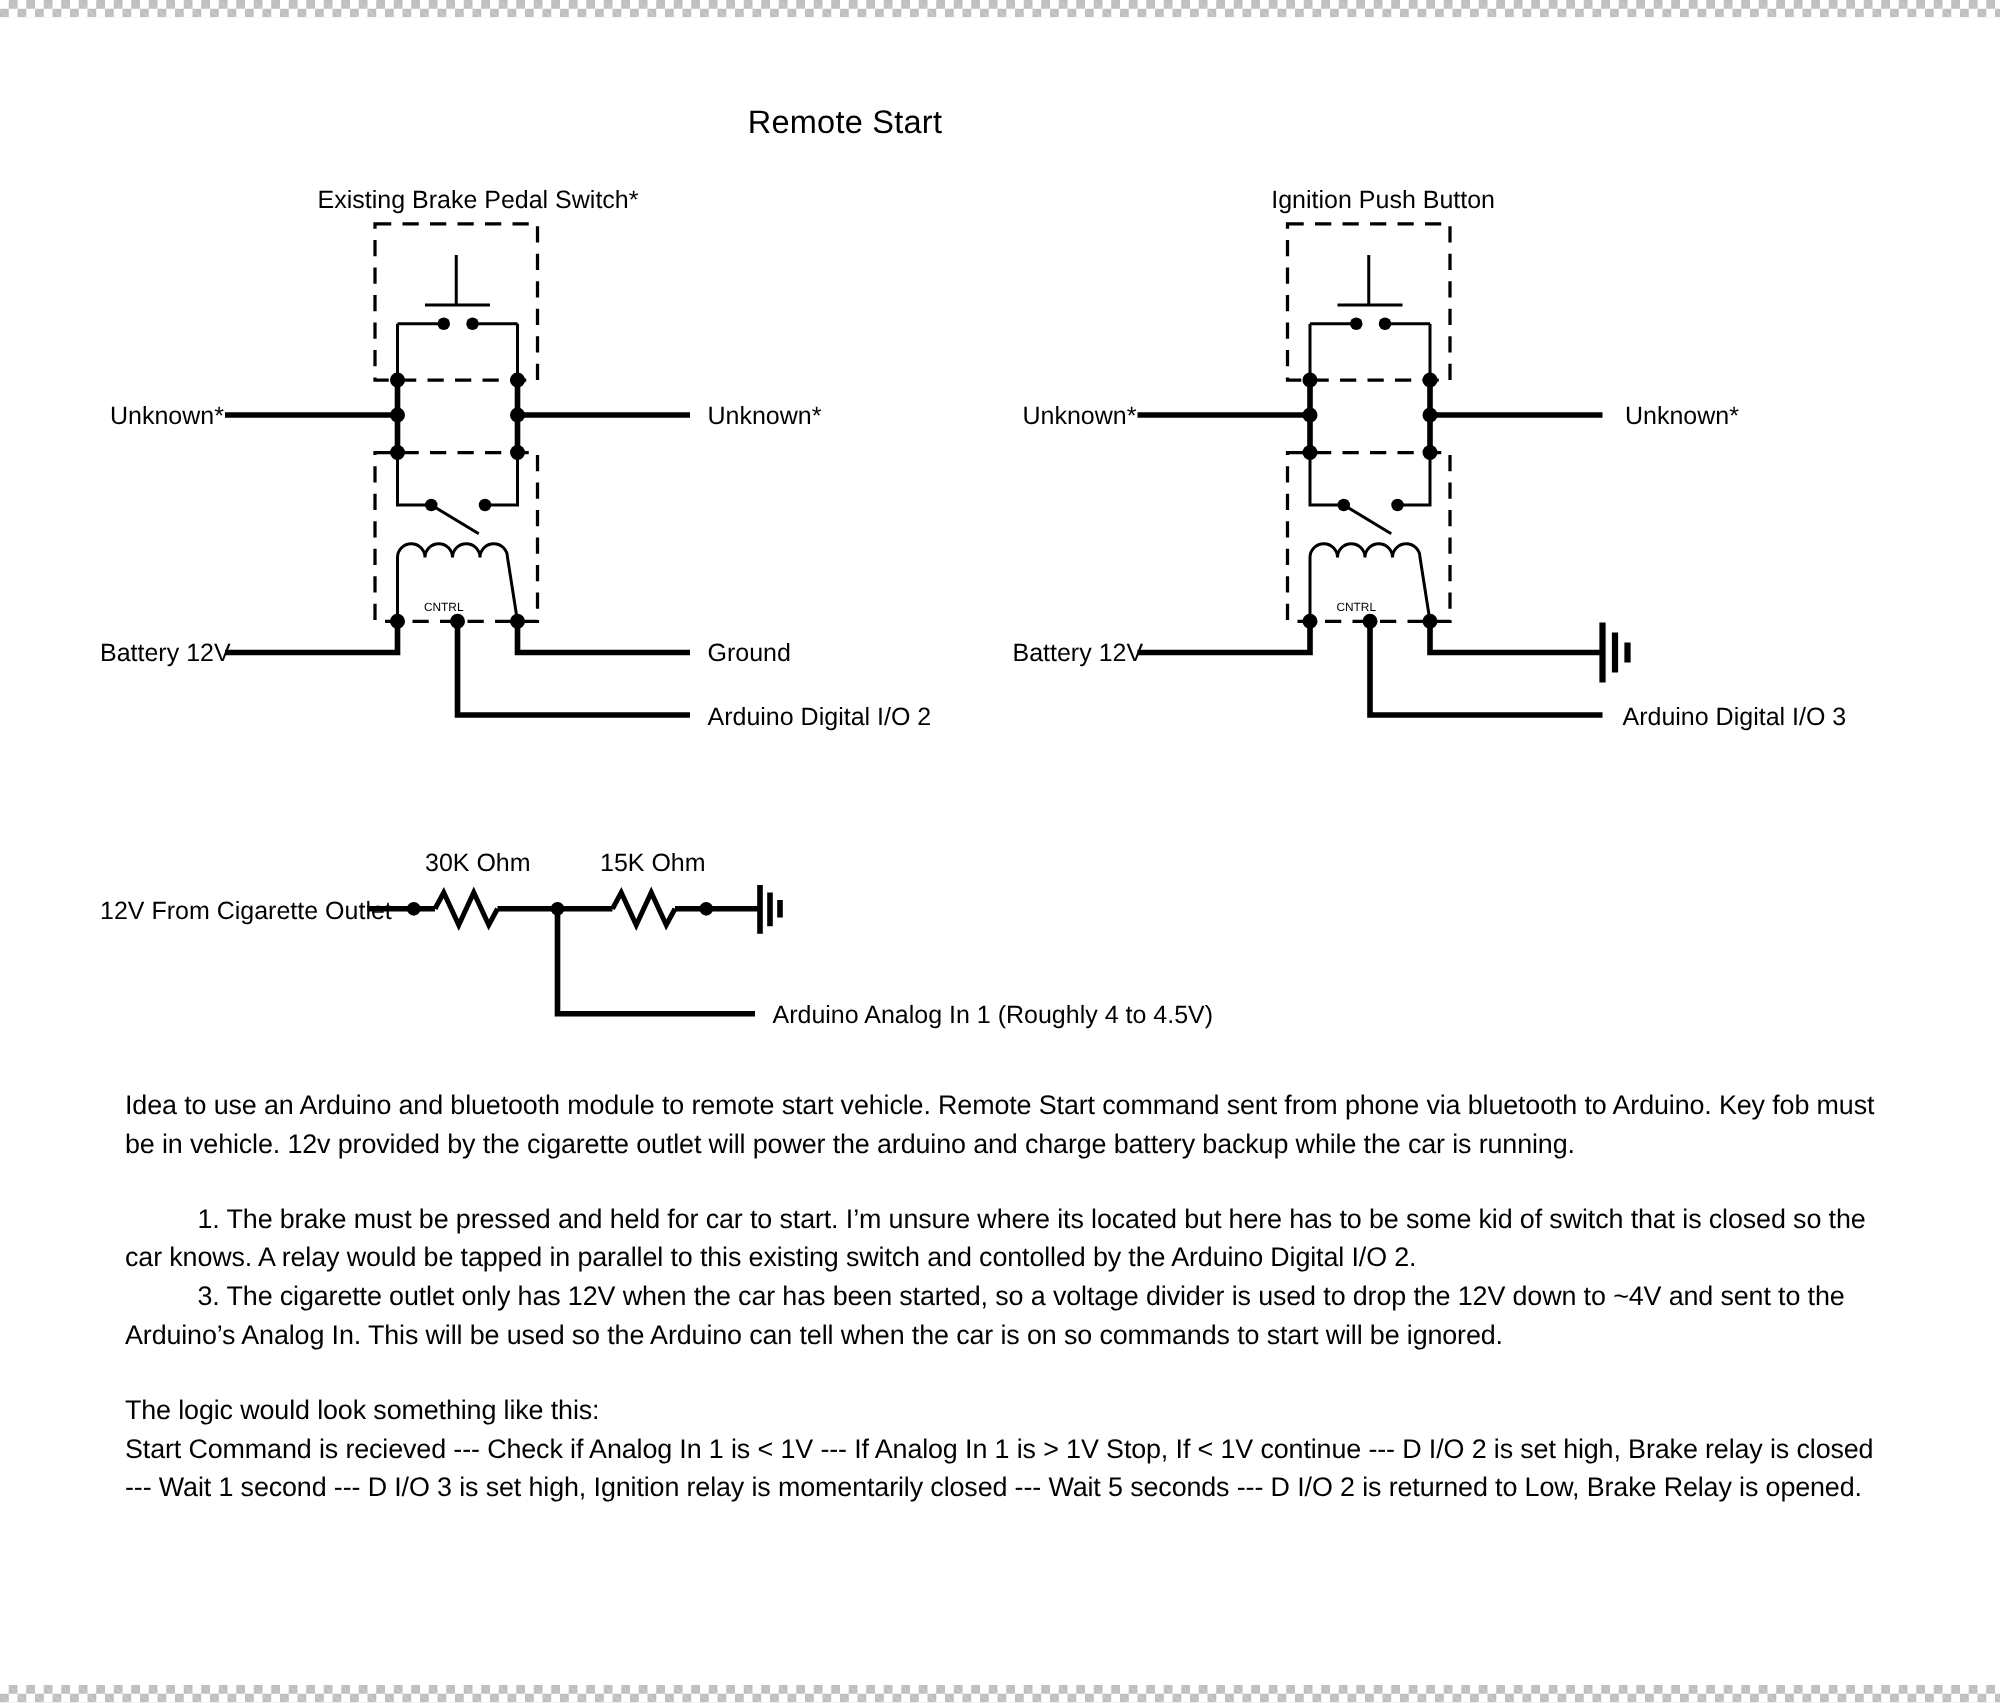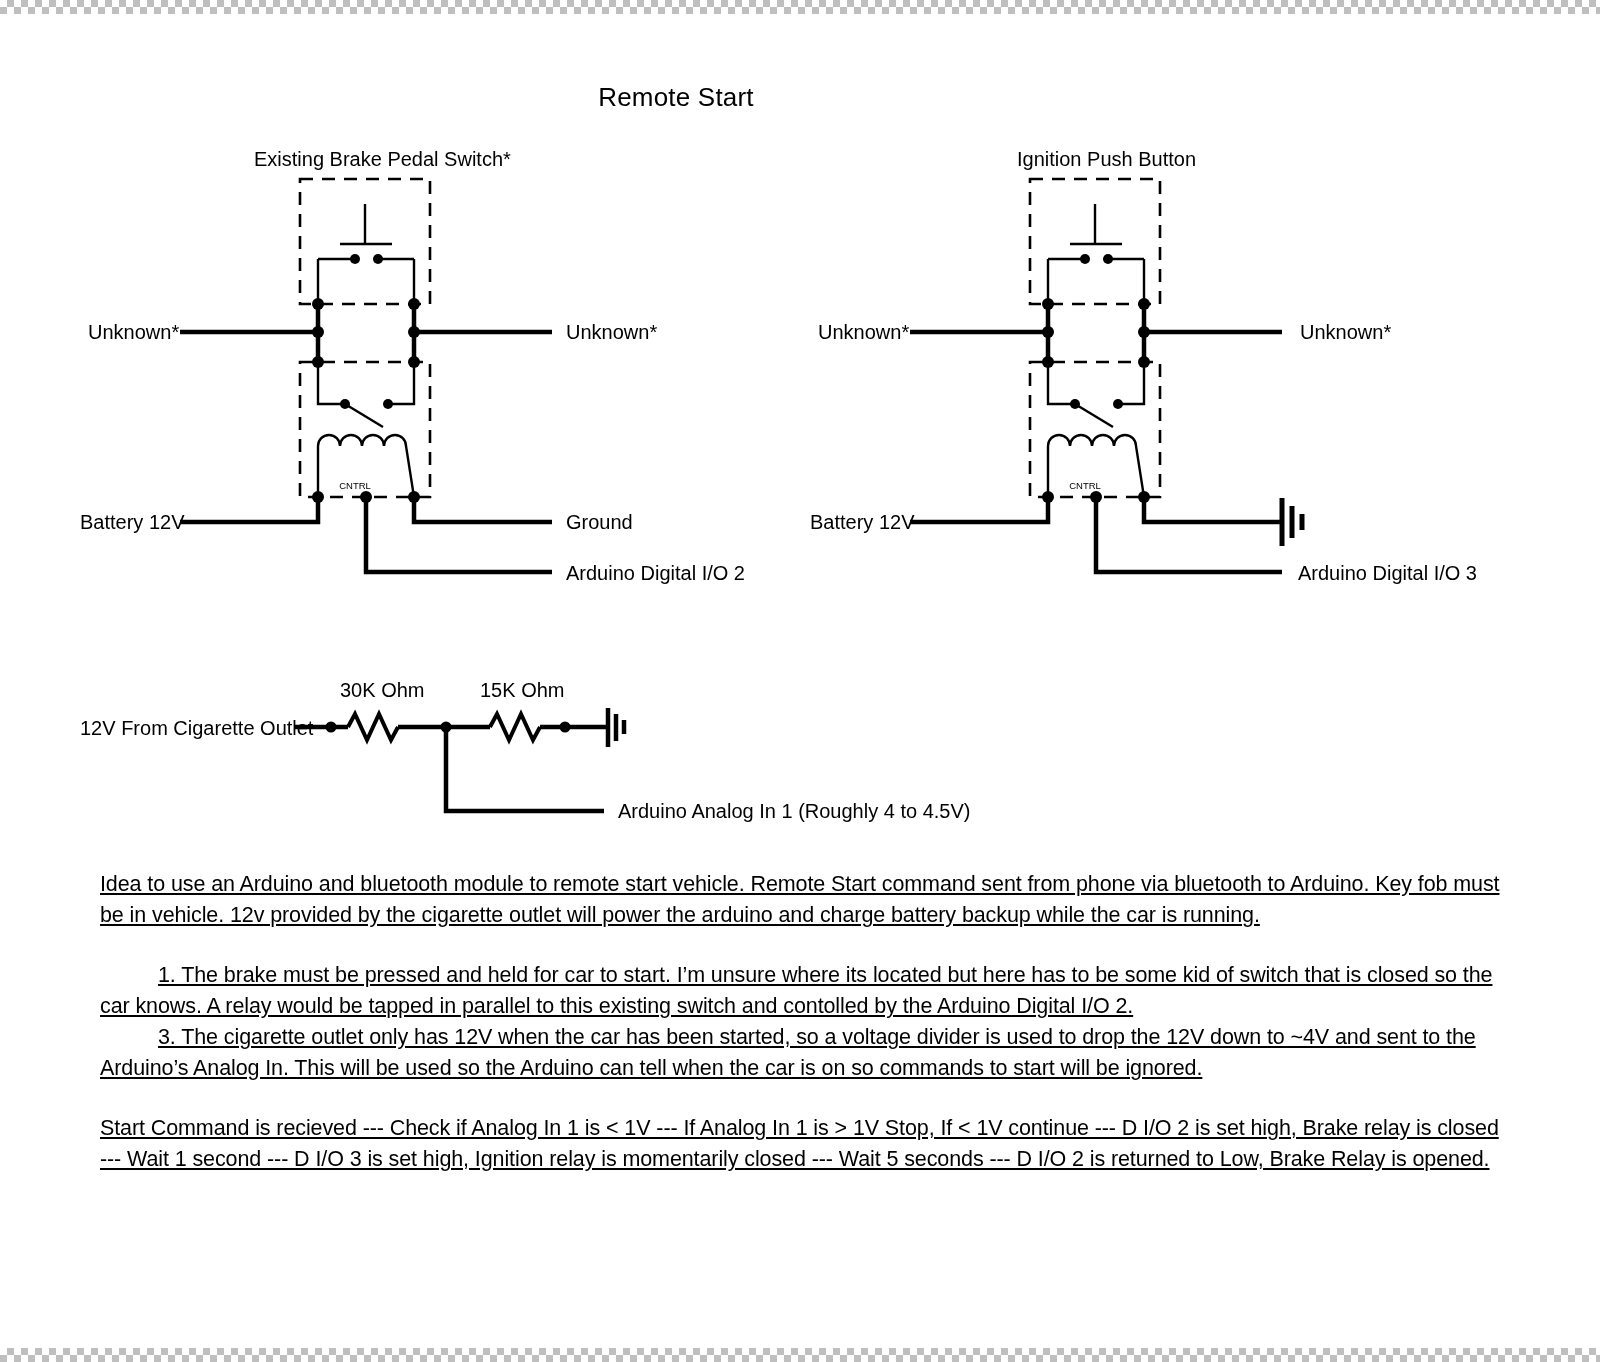--- a/index.html
+++ b/index.html
@@ -63,21 +63,20 @@
 
   
   .body-text {
     position: absolute;
     top: 855px;
     left: 100px;
     width: 1400px;
     font-size: 21.5px;
     line-height: 31px;
     letter-spacing: -0.1px;
-    text-decoration: underline;
   }
   .body-text p { margin: 0; }
   .para-gap { height: 29px; }
   .indent { text-indent: 58px; }
 </style>
 </head>
 <body>
 
 <div class="checker top"></div>
 <div class="checker bottom"></div>
@@ -236,16 +235,17 @@
       <text x="618" y="804" font-family="Liberation Sans, sans-serif" font-size="20">Arduino Analog In 1 (Roughly 4 to 4.5V)</text>
     </g>
   </svg>
 
   <div class="body-text">
     <p>Idea to use an Arduino and bluetooth module to remote start vehicle. Remote Start command sent from phone via bluetooth to Arduino. Key fob must be in vehicle. 12v provided by the cigarette outlet will power the arduino and charge battery backup while the car is running.</p>
     <div class="para-gap"></div>
     <p class="indent">1. The brake must be pressed and held for car to start. I’m unsure where its located but here has to be some kid of switch that is closed so the car knows. A relay would be tapped in parallel to this existing switch and contolled by the Arduino Digital I/O 2.</p>
     <p class="indent">3. The cigarette outlet only has 12V when the car has been started, so a voltage divider is used to drop the 12V down to ~4V and sent to the Arduino’s Analog In. This will be used so the Arduino can tell when the car is on so commands to start will be ignored.</p>
     <div class="para-gap"></div>
+    <p>The logic would look something like this:</p>
     <p>Start Command is recieved --- Check if Analog In 1 is &lt; 1V --- If Analog In 1 is &gt; 1V Stop, If  &lt; 1V continue --- D I/O 2 is set high, Brake relay is closed --- Wait 1 second --- D I/O 3 is set high, Ignition relay is momentarily closed --- Wait 5 seconds --- D I/O 2 is returned to Low, Brake Relay is opened.</p>
   </div>
 
 </div>
 
 </body></html>

